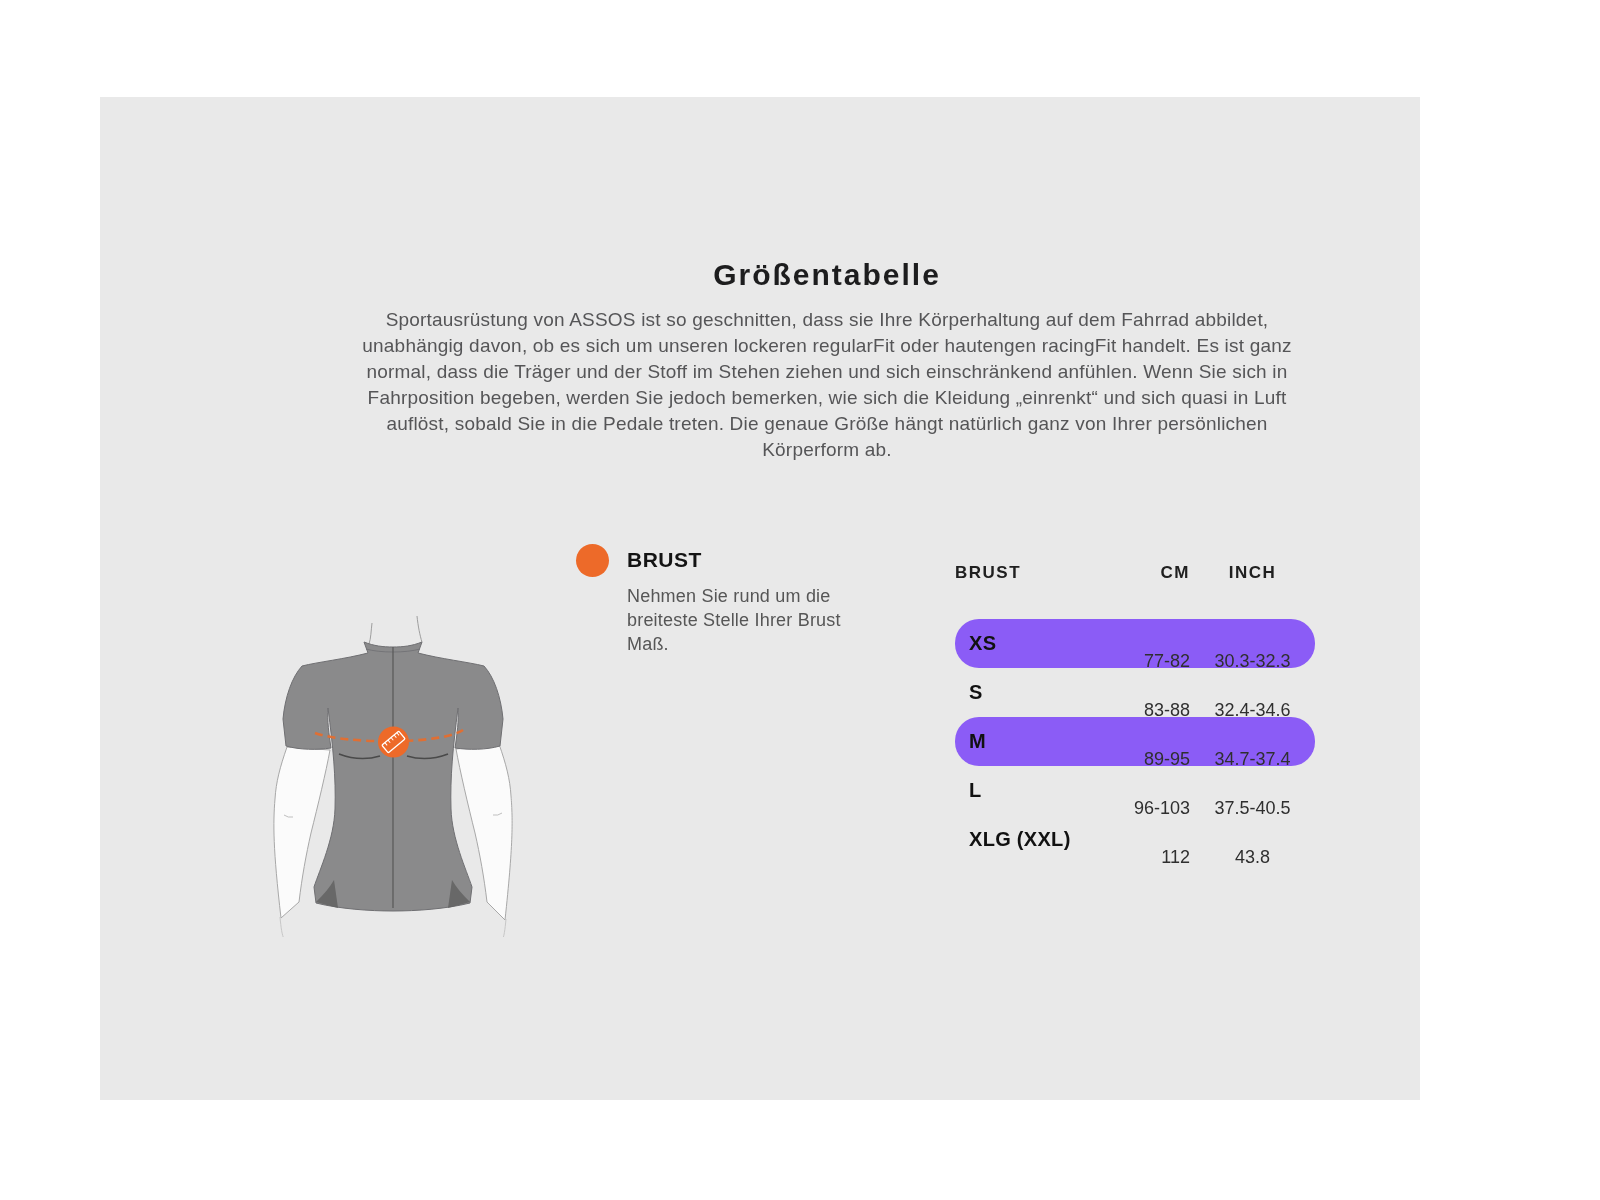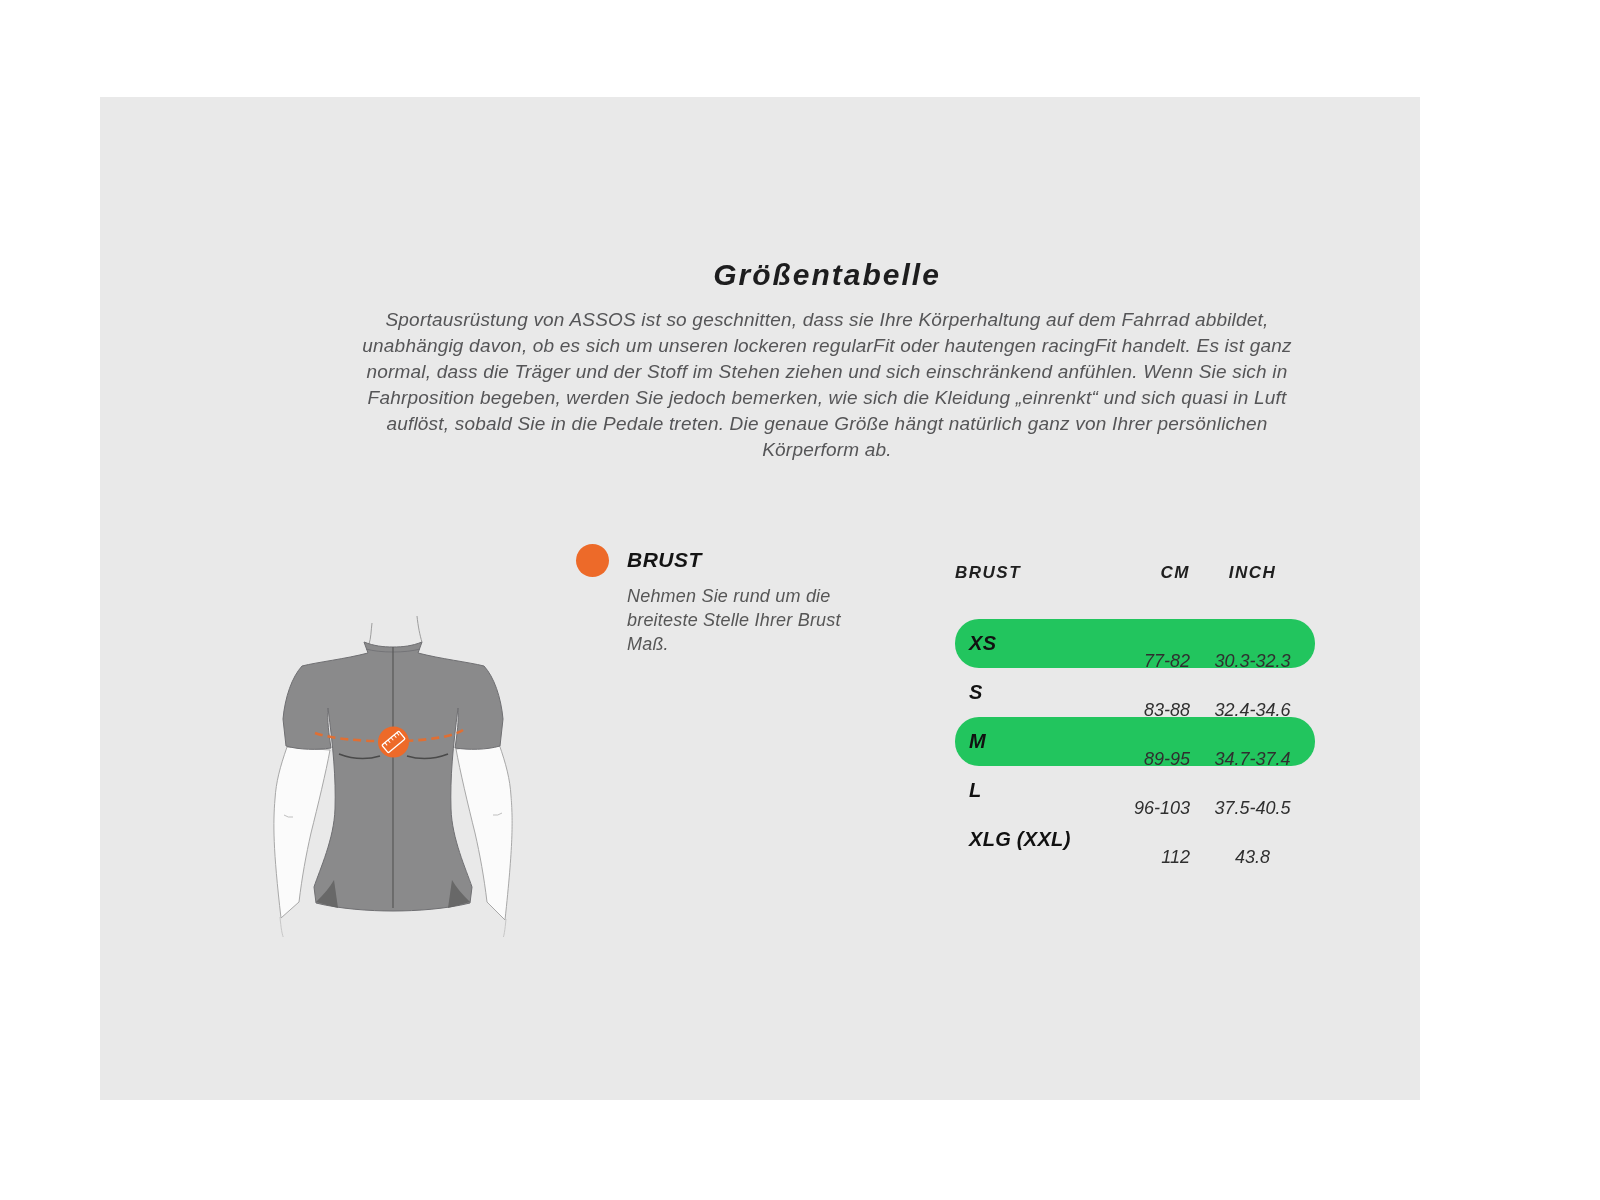--- a/index.html
+++ b/index.html
@@ -4,21 +4,20 @@
 <style>
   html,body{margin:0;padding:0;background:#ffffff;}
   body{
     width:1600px;height:1200px;position:relative;overflow:hidden;
     font-family:"Liberation Sans", sans-serif;
     -webkit-font-smoothing:antialiased;
   }
   .panel{
     position:absolute;left:100px;top:97px;width:1320px;height:1003px;
     background:#E9E9E9;
-    font-style:italic;
   }
   .page-title{
     position:absolute;left:127px;top:160px;width:1200px;
     text-align:center;font-size:30px;line-height:36px;font-weight:700;
     letter-spacing:2px;color:#1d1d1e;margin:0;
   }
   .intro{
     position:absolute;left:237px;top:210px;width:980px;
     text-align:center;font-size:19px;line-height:26px;
     letter-spacing:0.2px;color:#555557;margin:0;
@@ -43,21 +42,21 @@
     position:absolute;left:855px;top:464px;width:360px;height:24px;
     display:flex;align-items:center;
     font-size:17px;font-weight:700;letter-spacing:1.5px;color:#202020;
   }
   .size-table-rows{
     position:absolute;left:855px;top:522px;width:360px;
   }
   .trow{
     display:flex;align-items:center;height:49px;
   }
-  .trow.white{background:#22c55e;border-radius:24px;}
+  .trow.white{background:#8b5cf6;border-radius:24px;}
   .tcell{box-sizing:border-box;}
   .col-size{width:120px;text-align:left;}
   .col-cm{width:115px;text-align:right;}
   .col-inch{width:125px;text-align:center;}
   .trow .col-size{padding-left:14px;font-size:20px;font-weight:700;color:#111111;letter-spacing:0.3px;}
   .trow .col-cm,.trow .col-inch{font-size:18px;color:#2f2f2f;margin-top:36px;}
 </style>
 </head>
 <body>
 

